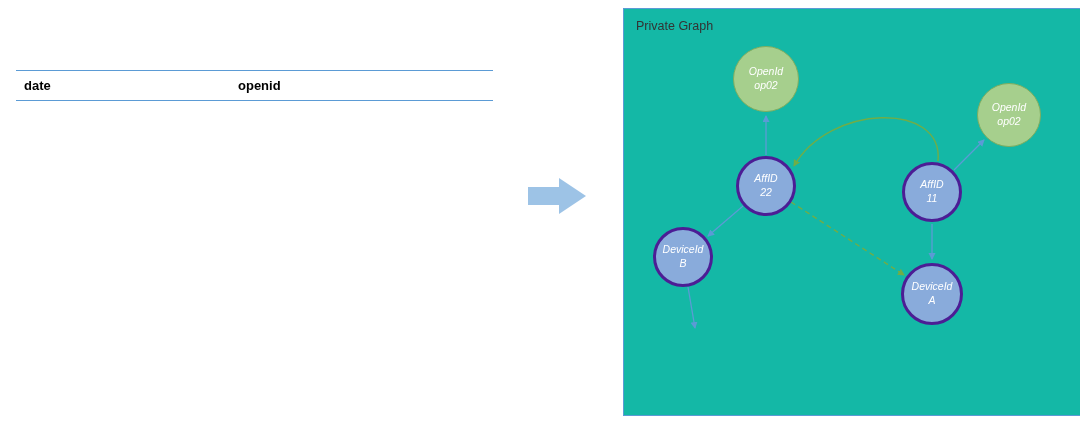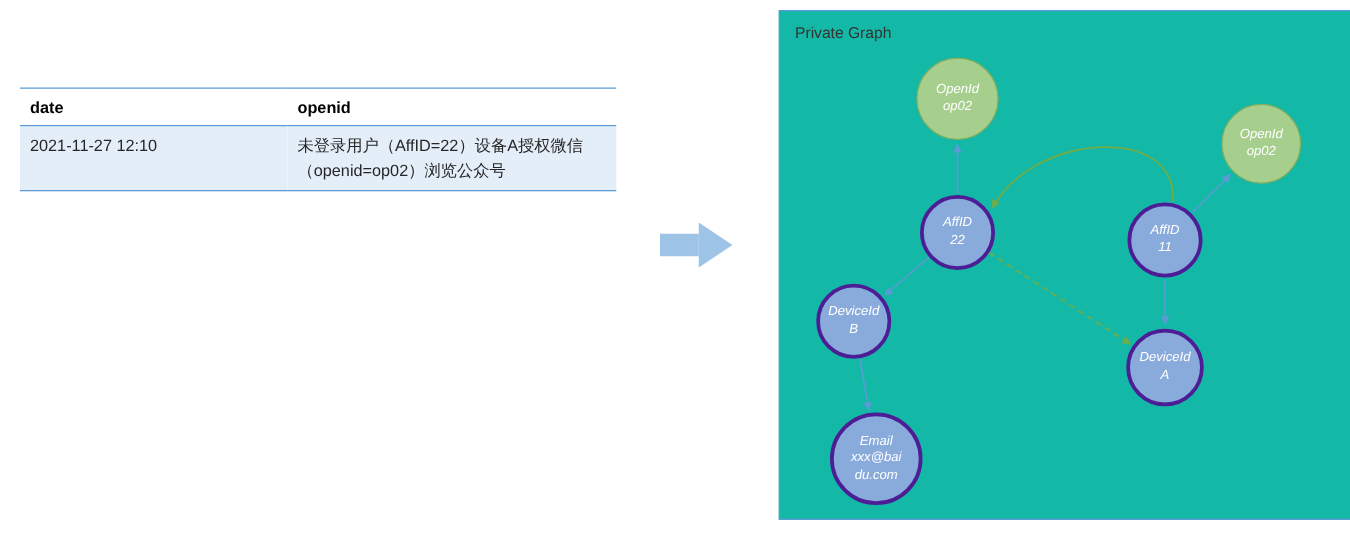--- a/index.html
+++ b/index.html
@@ -50,24 +50,20 @@
 
 <div class="event-stream">
   <table class="event-table">
     <thead>
       <tr>
         <th class="col-date">date</th>
         <th>openid</th>
       </tr>
     </thead>
     <tbody>
-      <tr class="row-shaded">
-        <td>2021-11-27 12:10</td>
-        <td>未登录用户（AffID=22）设备A授权微信（openid=op02）浏览公众号</td>
-      </tr>
     </tbody>
   </table>
 </div>
 
 <svg class="flow-arrow" viewBox="0 0 58 36">
   <rect x="0" y="9" width="31" height="18" fill="#9dc3e6"></rect>
   <polygon points="31,0 58,18 31,36" fill="#9dc3e6"></polygon>
 </svg>
 
 <div class="graph-box">
@@ -108,18 +104,13 @@
 11</span>
   </div>
   <div class="node blue" style="left:29px;  top:218px; width:60px; height:60px;">
     <span class="node-label">DeviceId
 B</span>
   </div>
   <div class="node blue" style="left:277px; top:254px; width:62px; height:62px;">
     <span class="node-label">DeviceId
 A</span>
   </div>
-  <div class="node blue" style="left:40px;  top:321px; width:74px; height:74px;">
-    <span class="node-label">Email
-xxx@bai
-du.com</span>
-  </div>
 </div>
 
 </body></html>

